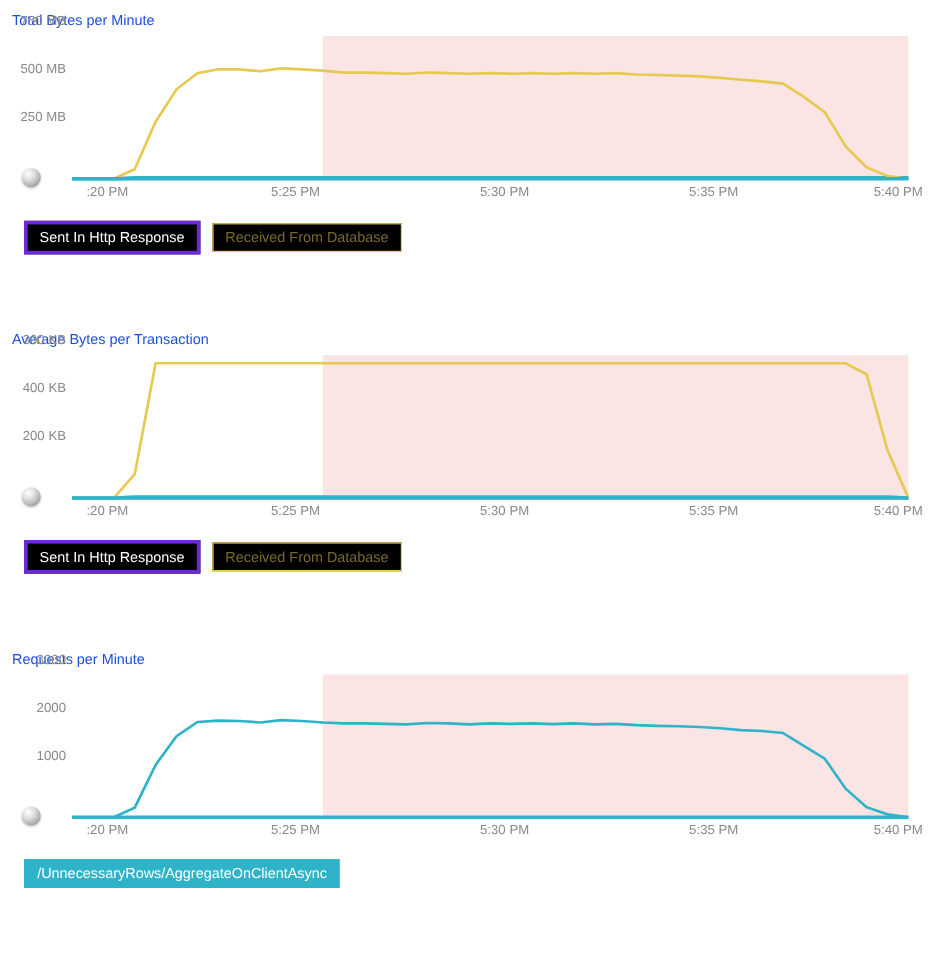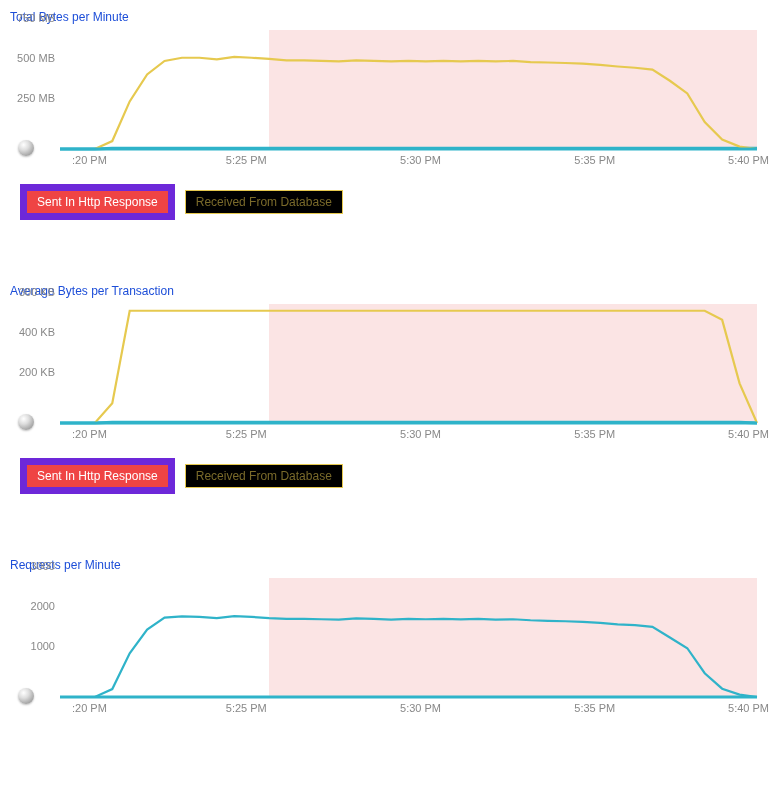--- a/index.html
+++ b/index.html
@@ -80,21 +80,21 @@
   .legend {
     margin: 14px 0 24px 10px;
   }
   .legend-item {
     display: inline-block;
     font-size: 12px;
     padding: 4px 10px;
     margin-right: 10px;
     color: #333;
   }
-  .legend-teal { background: #ef4444; color: #fff; border: 7px solid #6d28d9; }
+  .legend-teal { background: #000000; color: #fff; border: 3px solid #6d28d9; }
   .legend-yellow { background: #000000; color: #7a6a2a; border: 1px solid #e6c94f; }
   .legend-teal2 { background: #2fb3c9; color: #fff; border: 1px solid #2fb3c9; font-size: 12px; }
   .spacer { height: 30px; }
 </style>
 </head>
 <body>
 
 <div id="root">
     <div class="chart-block">
       <div class="chart-title">Total Bytes per Minute</div>
@@ -169,14 +169,15 @@
         </div>
         <div class="x-ticks">
           <div class="x-tick first" style="left: 0%;">:20 PM</div>
           <div class="x-tick" style="left: 25%;">5:25 PM</div>
           <div class="x-tick" style="left: 50%;">5:30 PM</div>
           <div class="x-tick" style="left: 75%;">5:35 PM</div>
           <div class="x-tick last" style="left: 100%;">5:40 PM</div>
         </div>
         <div class="knob"></div>
       </div>
+      <div class="legend"><span class="legend-item legend-teal2">/UnnecessaryRows/AggregateOnClientAsync</span></div>
     </div>
   </div>
 
 </body></html>

